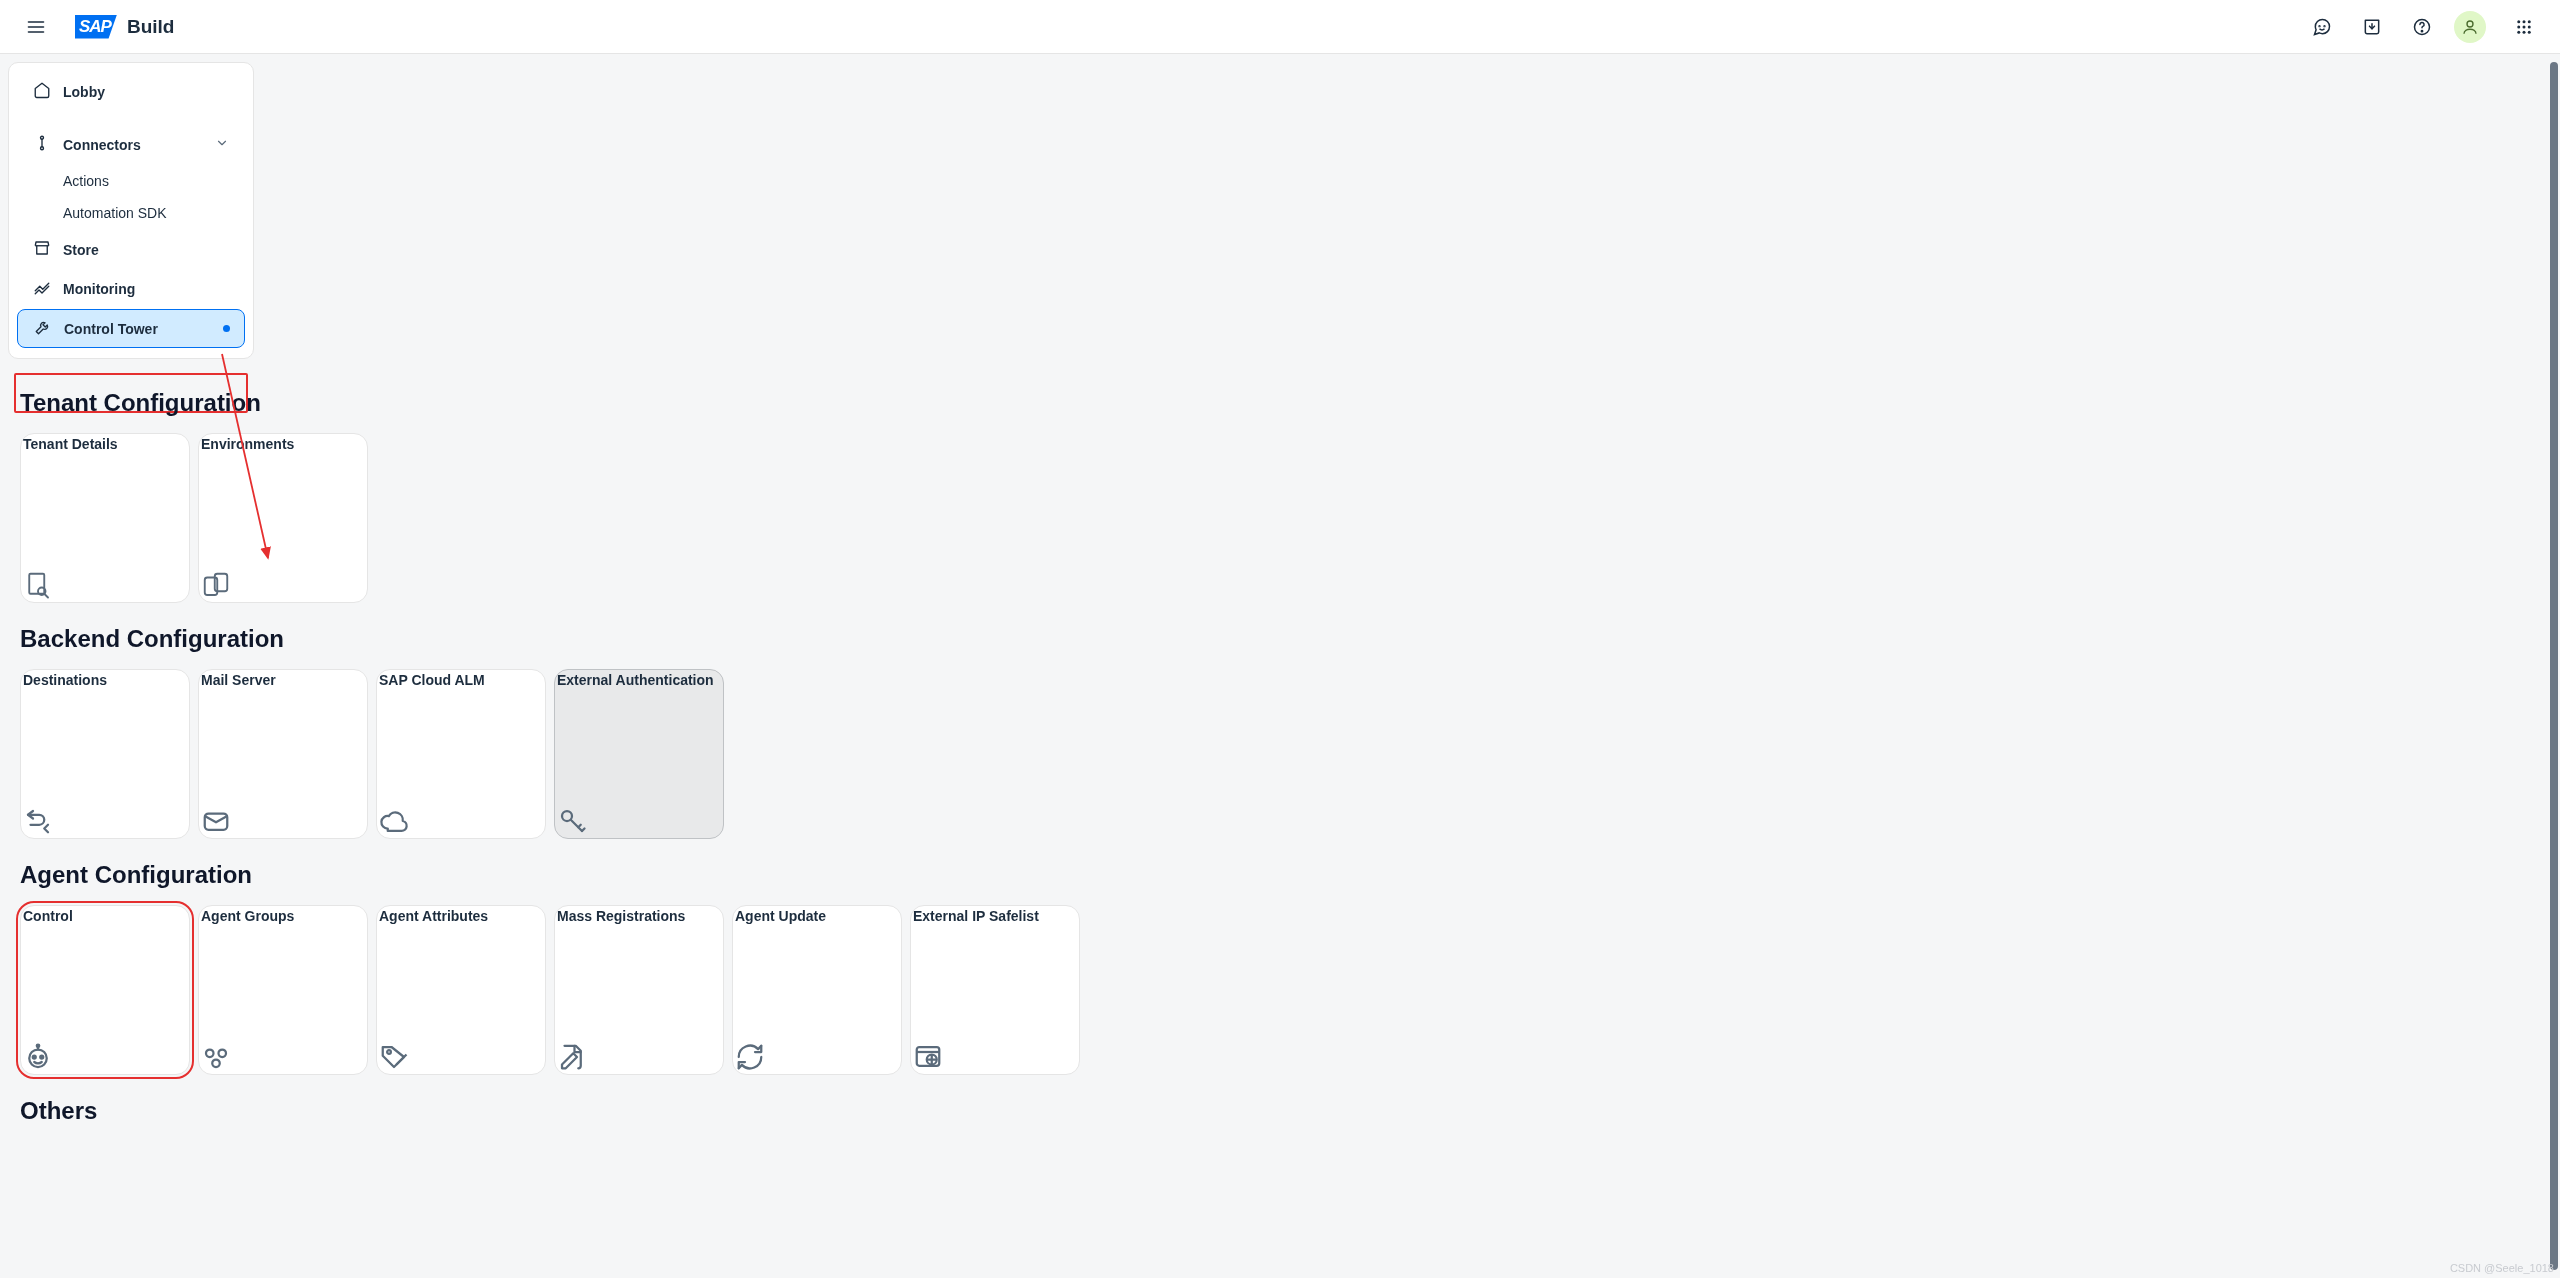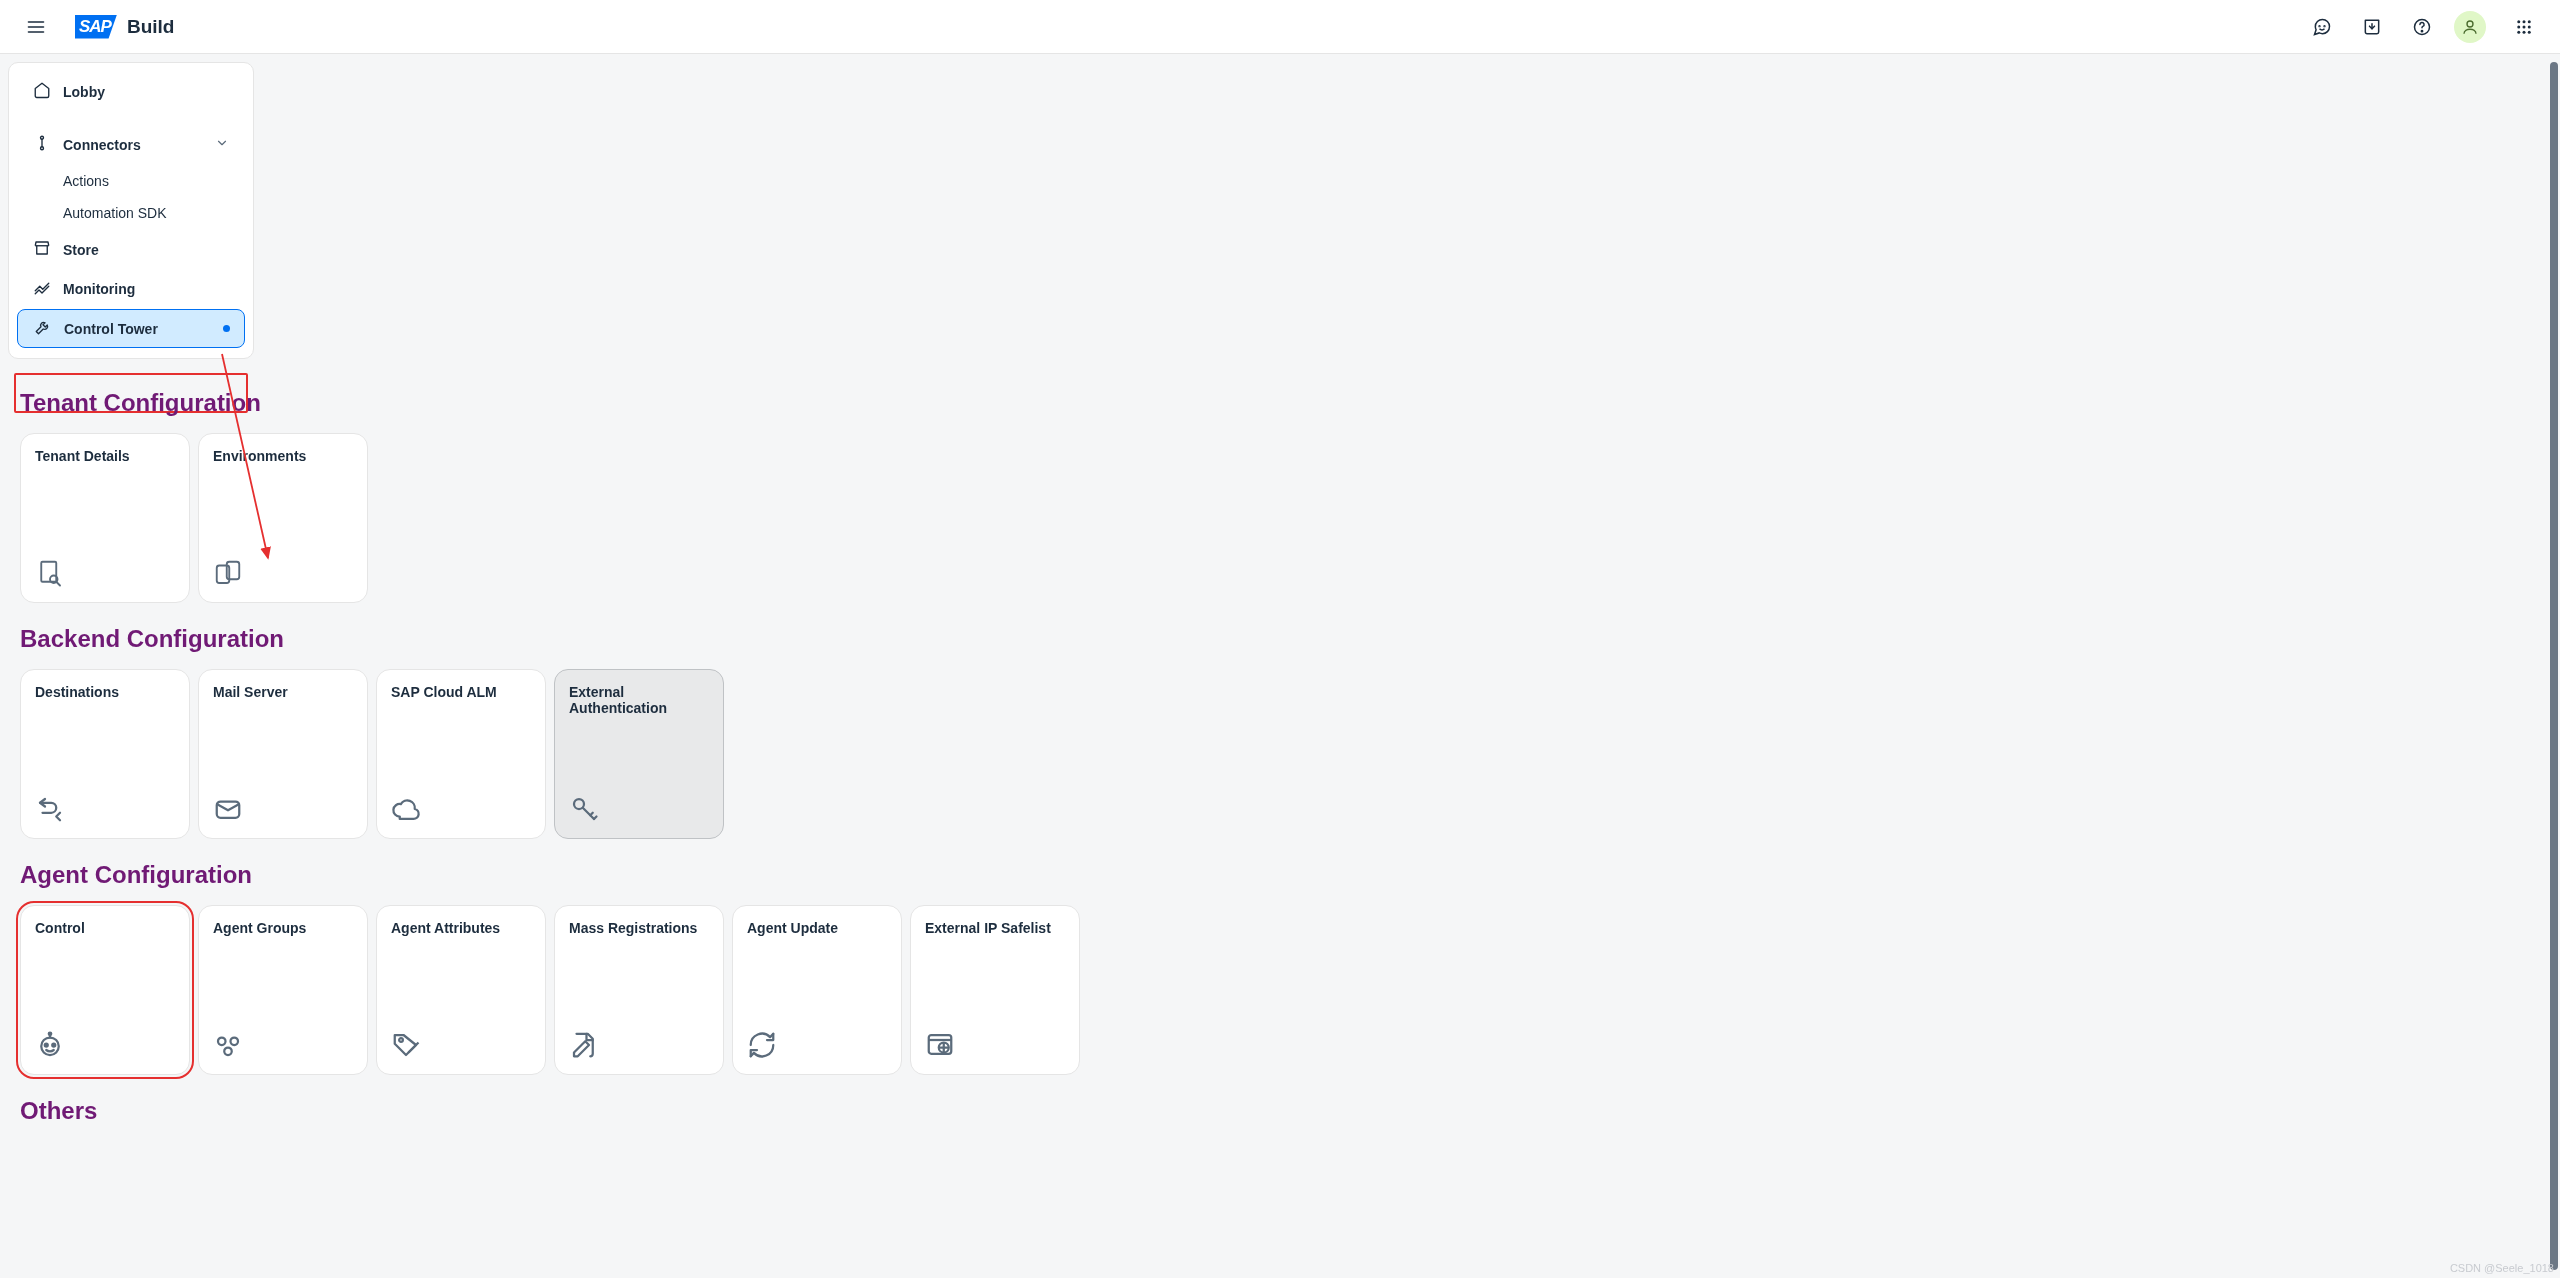--- a/index.html
+++ b/index.html
@@ -105,30 +105,30 @@
   }
 
   
   .main {
     flex: 1;
     overflow-y: auto;
     padding: 0 12px 24px 12px;
     position: relative;
   }
   h1.section {
-    font-size: 24px; font-weight: 700; color: #701a75;
+    font-size: 24px; font-weight: 700; color: #0f172a;
     margin: 22px 0 16px 0;
   }
   .tile-row { display: flex; gap: 8px; flex-wrap: wrap; }
   .tile {
     width: 170px; height: 170px;
     background: #fff;
     border: 1px solid #e5e5e5;
     border-radius: 14px;
-    padding: 14px;
+    padding: 2px;
     display: flex; flex-direction: column;
     font-weight: 700; font-size: 14px;
     color: #1d2d3e;
   }
   .tile.hover { background: #e8e9ea; border-color: #bfc2c5; border-width: 1.5px; }
   .tile .tile-icon { margin-top: auto; color: #5b6b7b; }
   .tile .tile-icon svg { display: block; }
 
   .red-box-agents {
     outline: 2px solid #e52f2f;

